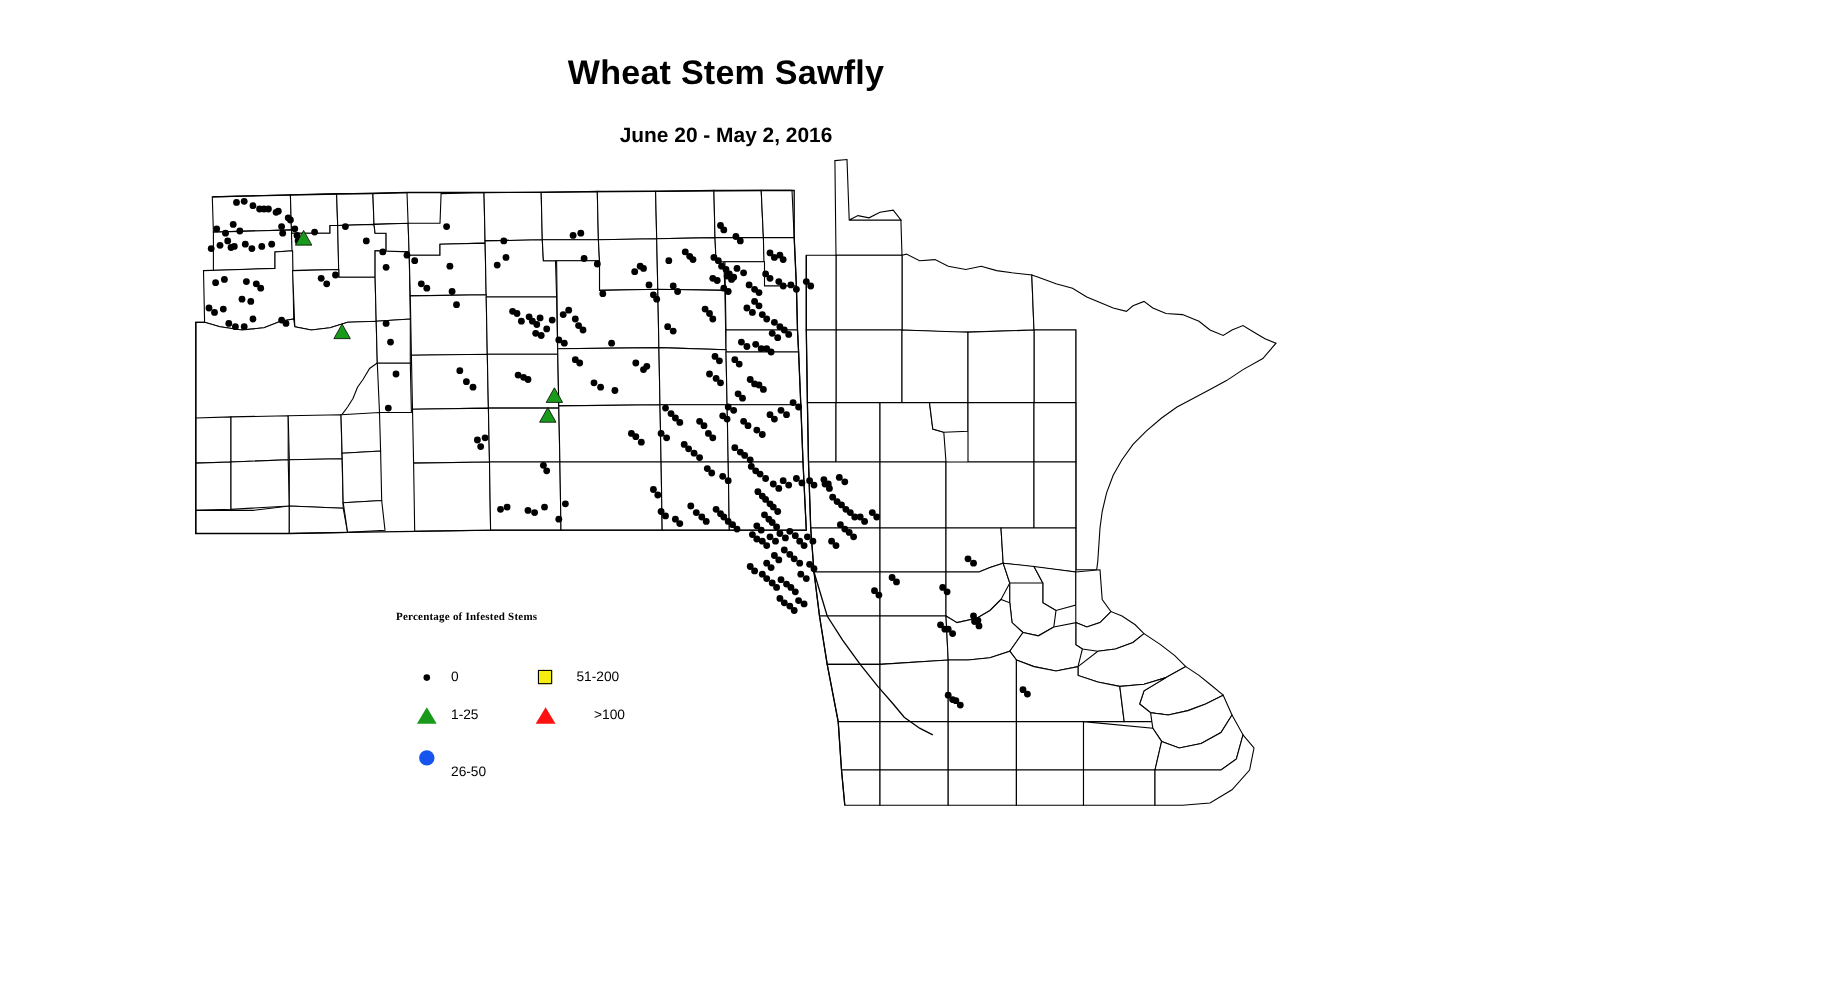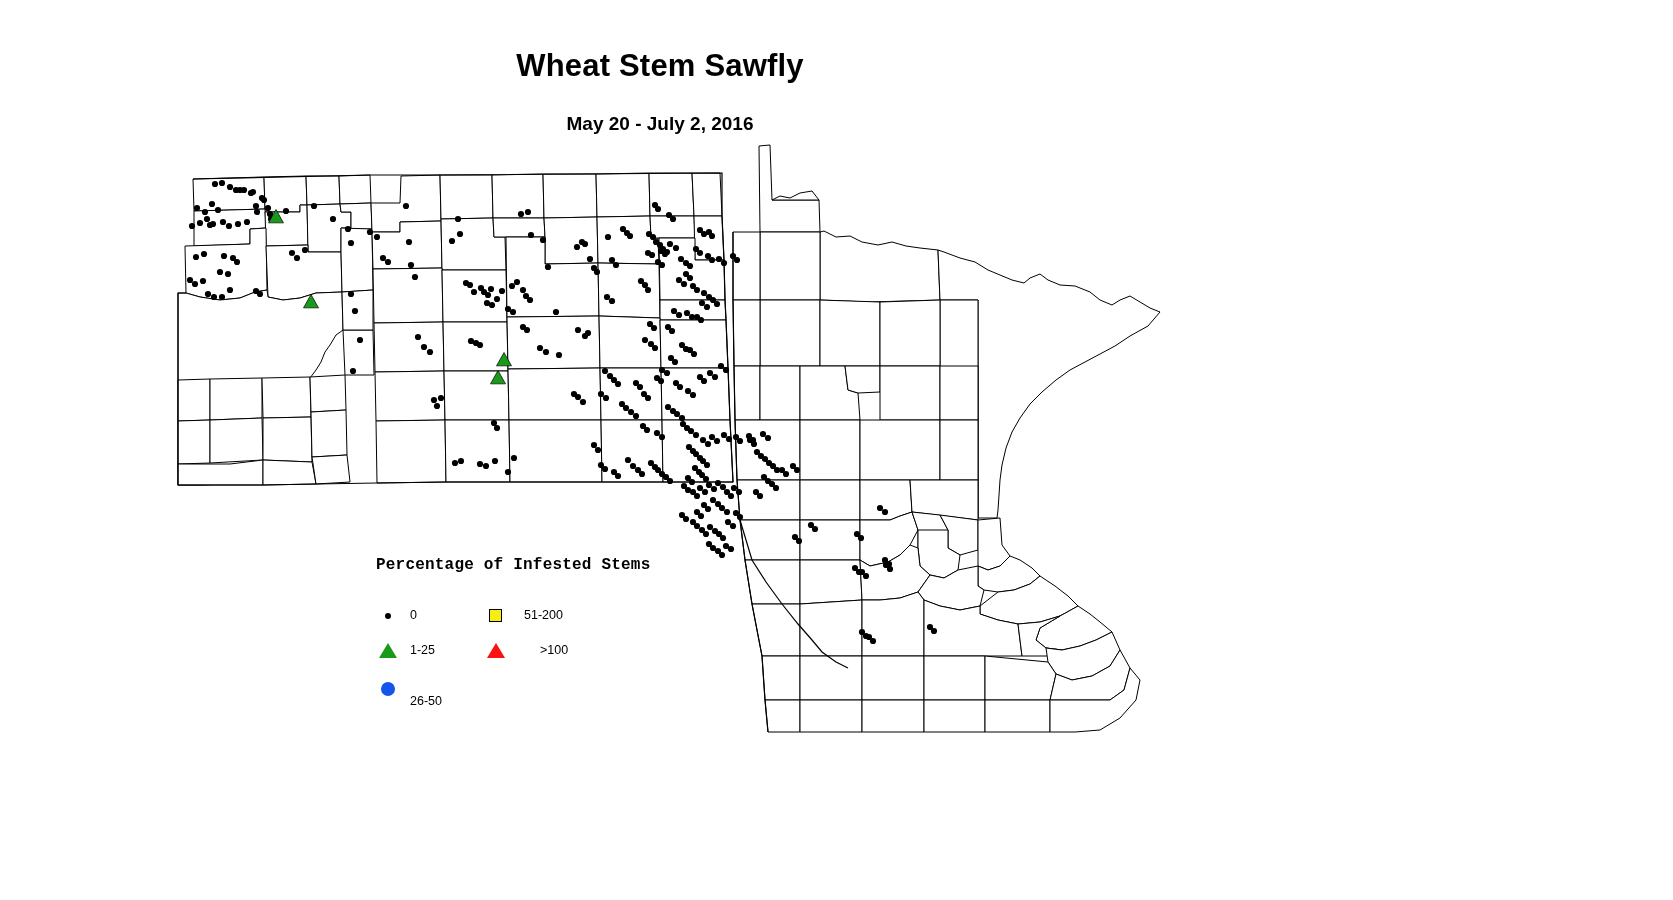--- a/index.html
+++ b/index.html
@@ -65,46 +65,46 @@
   .stateline {
     fill: none;
     stroke: #000000;
     stroke-width: 1.2;
   }
   .pt0 { fill:#000000; stroke:none; }
   .pt1 { fill:#1a9a1a; stroke:#000000; stroke-width:0.7; }
 
   .legend-title {
     position: absolute;
-    left: 376px;
+    left: 360px;
     top: 556px;
-    font-size: 16px;
+    font-size: 10px;
     font-weight: bold;
     letter-spacing: 0.2px;
     white-space: nowrap;
-    font-family: Liberation Mono, monospace;
+    font-family: Liberation Serif, serif;
   }
   .legend-swatch {
     position: absolute;
   }
   .lg-label {
     position: absolute;
     font-size: 12.5px;
     font-family: "Liberation Sans", sans-serif;
     white-space: nowrap;
   }
 </style>
 </head>
 <body>
 
 <div id="page">
 
   <div class="title">Wheat Stem Sawfly</div>
 
-  <div class="subtitle">May 20 - July 2, 2016</div>
+  <div class="subtitle">June 20 - May 2, 2016</div>
 
   <div id="map-wrap">
     <svg class="mapsvg" viewBox="0 0 1673 900" xmlns="http://www.w3.org/2000/svg">
 
       <g id="counties" shape-rendering="geometricPrecision">
 
         <path class="county" d="M193,179 L264,177 L265,209 L194,211 Z"></path>
         <path class="county" d="M264,177 L306,176 L307,205 L300,205 L300,212 L265,212 Z"></path>
         <path class="county" d="M306,176 L339,176 L340,204 L307,205 Z"></path>
         <path class="county" d="M339,176 L370,175 L371,203 L340,204 Z"></path>

